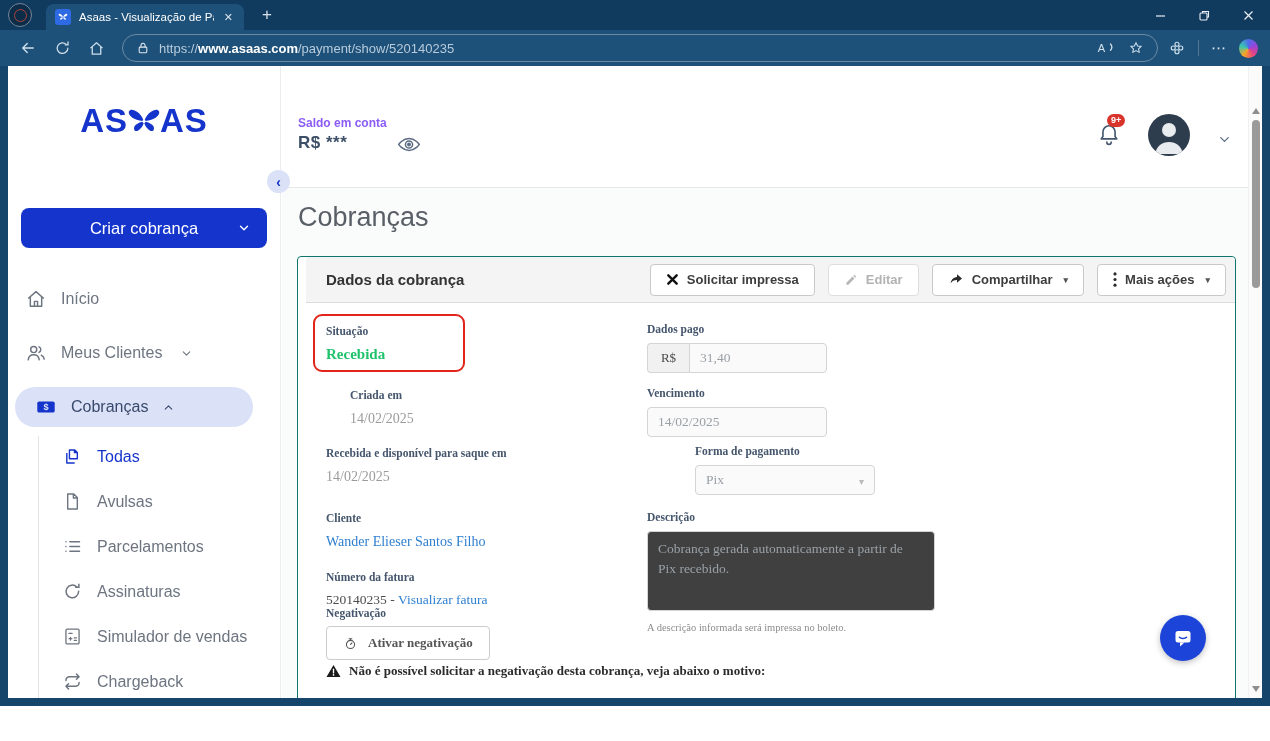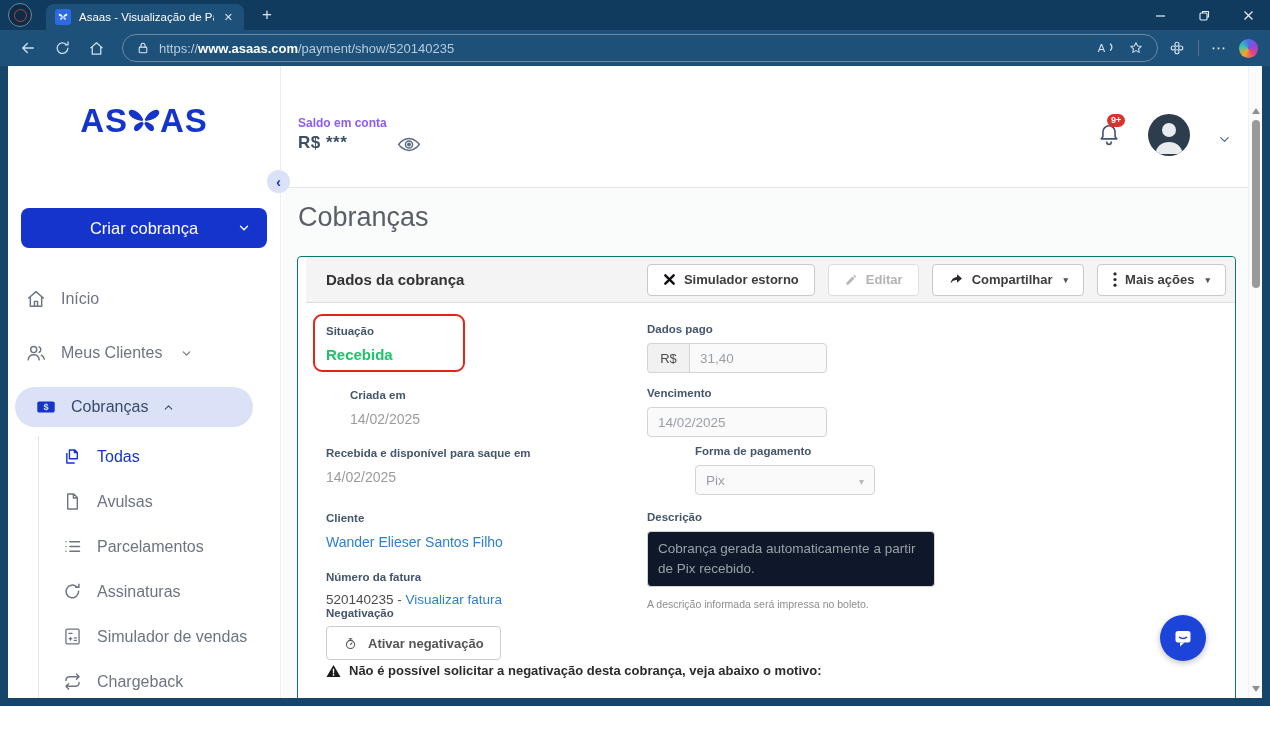--- a/index.html
+++ b/index.html
@@ -63,36 +63,36 @@
 
   .page-title { position:absolute; left:16px; top:136px; font-size:27px; color:#595f66; }
 
   .panel { position:absolute; left:15px; right:12px; top:190px; bottom:-4px; background:#fff; border:1px solid #0f766e; border-radius:4px 4px 0 0;padding-left:8px; }
   .panel-header { height:46px; background:#f4f4f4; border-bottom:1px solid #dcdcdc; display:flex; align-items:center; padding:0 9px 0 20px; border-radius:4px 4px 0 0; }
   .panel-title { font-size:15px; font-weight:bold; color:#333; flex:1; }
   .btn { height:32px; border:1px solid #c9c9c9; border-radius:4px; background:#fff; display:flex; align-items:center; gap:8px; padding:0 15px; font-size:13px; font-weight:bold; color:#3d3d3d; margin-left:13px; }
   .btn.disabled { color:#b3b3b3; border-color:#dedede; }
   .caret { font-size:9px; color:#555; margin-left:3px; }
 
-  .panel-body { position:relative; height:calc(100% - 47px); }
+  .panel-body { position:relative; height:calc(100% - 47px);font-family:Liberation Serif, serif; }
   .fg { position:absolute; }
   .flabel { display:block; font-size:11.5px; font-weight:bold; color:#44556c; }
   .status-green { margin-top:9px; font-size:15px; font-weight:bold; color:#1ec36b; }
   .red-box { position:absolute; left:7px; top:11px; width:152px; height:58px; border:2.5px solid #e1251b; border-radius:9px; pointer-events:none; }
   .plain-value { margin-top:10px; font-size:14px; color:#9b9b9b; }
   .igroup { display:flex; margin-top:8px; width:180px; height:30px; }
   .iprefix { width:42px; background:#f1f1f1; border:1px solid #d4d4d4; border-right:0; border-radius:4px 0 0 4px; color:#4a4a4a; font-size:13px; display:flex; align-items:center; justify-content:center; }
   .input { height:30px; background:#fafafa; border:1px solid #d4d4d4; border-radius:4px; color:#9aa0a6; font-size:13.5px; display:flex; align-items:center; padding:0 10px; }
   .ival { flex:1; border-radius:0 4px 4px 0; }
   .w180 { width:180px; margin-top:8px; }
   .select { position:relative; }
   .select .sel-caret { position:absolute; right:10px; top:10px; font-size:10px; color:#b9b9b9; }
   .link { color:#2e7fd0; font-size:14px; text-decoration:none; display:inline-block; }
   .cliente-link { margin-top:10px; }
-  .textarea { width:288px; height:56px; margin-top:8px; background:#0f172a; border:1px solid #d4d4d4; border-radius:4px; color:#9aa0a6; font-size:13.5px; line-height:1.45; padding:7px 10px; }
+  .textarea { width:288px; height:80px; margin-top:8px; background:#404040; border:1px solid #d4d4d4; border-radius:4px; color:#9aa0a6; font-size:13.5px; line-height:1.45; padding:7px 10px; }
   .helper { margin-top:11px; font-size:10.5px; color:#8d8d8d; }
   .fatura-line { margin-top:9px; font-size:13.5px; color:#4c4c4c; }
   .neg-btn { margin-top:7px; height:34px; border:1px solid #ccc; border-radius:4px; background:#fff; display:inline-flex; align-items:center; gap:10px; padding:0 16px; font-size:13px; font-weight:bold; color:#555; }
   .warning { position:absolute; left:20px; top:360px; display:flex; align-items:center; gap:8px; font-size:13px; font-weight:bold; color:#2b2b2b; }
 
   .chat-fab { position:absolute; right:56px; top:549px; width:46px; height:46px; border-radius:50%; background:#1d44d8; display:flex; align-items:center; justify-content:center; box-shadow:0 2px 6px rgba(0,0,0,.25); z-index:8; }
 
   .scrollbar { position:absolute; right:0; top:0; width:14px; bottom:0; background:#fbfbfb; border-left:1px solid #f1f1f1; }
   .sb-up { position:absolute; top:42px; left:3px; width:0; height:0; border-left:4px solid transparent; border-right:4px solid transparent; border-bottom:6px solid #8f8f8f; }
   .sb-thumb { position:absolute; top:54px; left:3px; width:8px; height:168px; background:#9a9a9a; border-radius:4px; }
@@ -318,21 +318,21 @@
 
       <div class="page-title">Cobranças</div>
 
       <div class="panel">
         <div class="panel-header">
           <span class="panel-title">Dados da cobrança</span>
           <div class="btn">
             <svg width="13" height="13" viewBox="0 0 14 14">
                 <path d="M2.5 2.5l9 9M11.5 2.5l-9 9" stroke="#111" stroke-width="2.6" stroke-linecap="round"></path>
               </svg>
-            <span>Simulador estorno</span>
+            <span>Solicitar impressa</span>
           </div>
           <div class="btn disabled">
             <svg width="14" height="14" viewBox="0 0 24 24" fill="#b8b8b8">
                 <path d="M4 16.5 14.5 6l3.5 3.5L7.5 20H4zM15.8 4.7l1.8-1.8 3.5 3.5-1.8 1.8z"></path>
               </svg>
             <span>Editar</span>
 
           </div>
           <div class="btn">
             <svg width="16" height="14" viewBox="0 0 24 20" fill="#2b2b2b">

